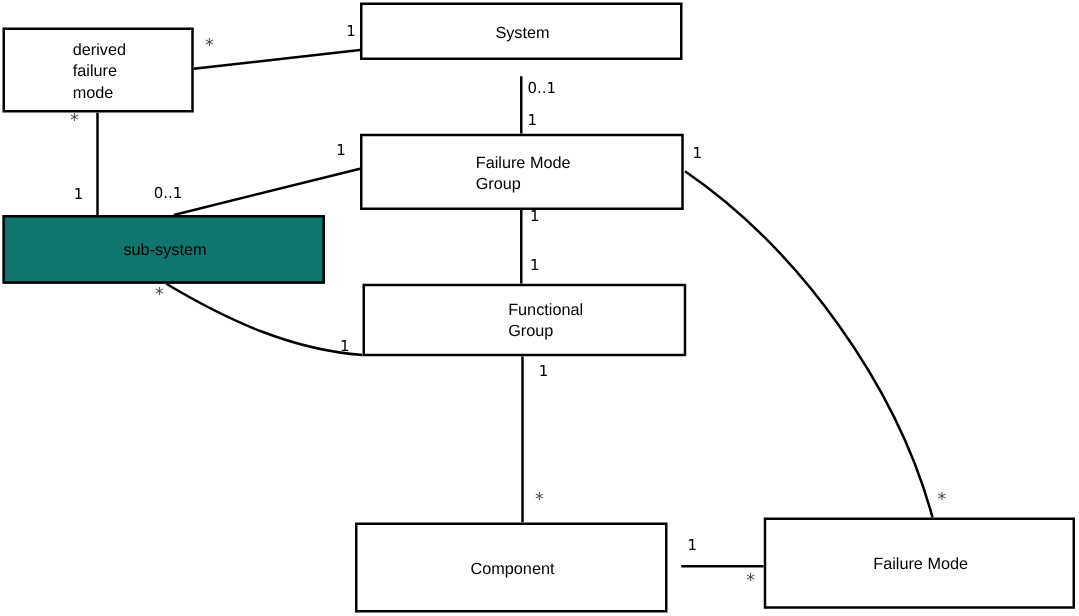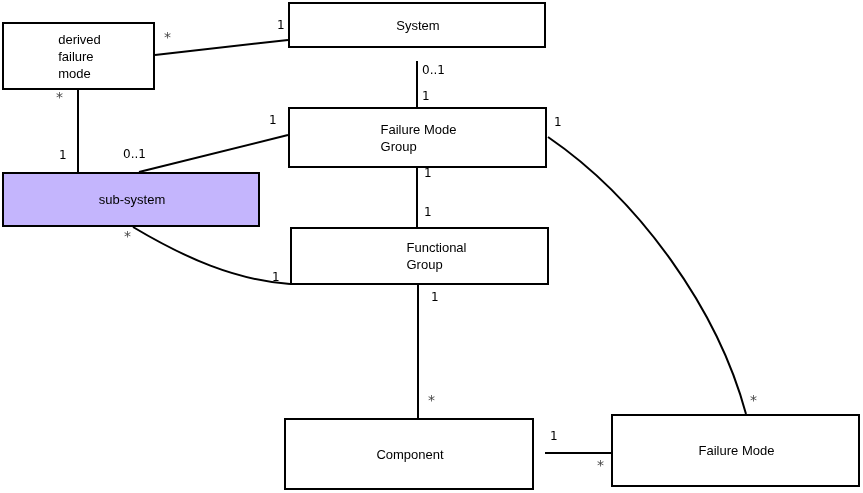--- a/index.html
+++ b/index.html
@@ -81,21 +81,21 @@
 failure
 mode</div>
       </div>
       <div class="uml-box" style="left: 288px; top: 2px; width: 258px; height: 46px; border-color: rgb(0, 0, 0); background: rgb(255, 255, 255);">
         <div class="uml-box-label" style="color: rgb(0, 0, 0);">System</div>
       </div>
       <div class="uml-box" style="left: 288px; top: 107px; width: 259px; height: 61px; border-color: rgb(0, 0, 0); background: rgb(255, 255, 255);">
         <div class="uml-box-label" style="color: rgb(0, 0, 0);">Failure Mode
 Group</div>
       </div>
-      <div class="uml-box" style="left: 2px; top: 172px; width: 258px; height: 55px; border-color: rgb(0, 0, 0); background: #c4b5fd;">
+      <div class="uml-box" style="left: 2px; top: 172px; width: 258px; height: 55px; border-color: rgb(0, 0, 0); background: #0f766e;">
         <div class="uml-box-label" style="color: rgb(0, 0, 0);">sub-system</div>
       </div>
       <div class="uml-box" style="left: 290px; top: 227px; width: 259px; height: 58px; border-color: rgb(0, 0, 0); background: rgb(255, 255, 255);">
         <div class="uml-box-label" style="color: rgb(0, 0, 0); margin-left: 32px;">Functional
 Group</div>
       </div>
       <div class="uml-box" style="left: 284px; top: 418px; width: 250px; height: 72px; border-color: rgb(0, 0, 0); background: rgb(255, 255, 255);">
         <div class="uml-box-label" style="color: rgb(0, 0, 0);">Component</div>
       </div>
       <div class="uml-box" style="left: 611px; top: 414px; width: 249px; height: 73px; border-color: rgb(0, 0, 0); background: rgb(255, 255, 255);">

